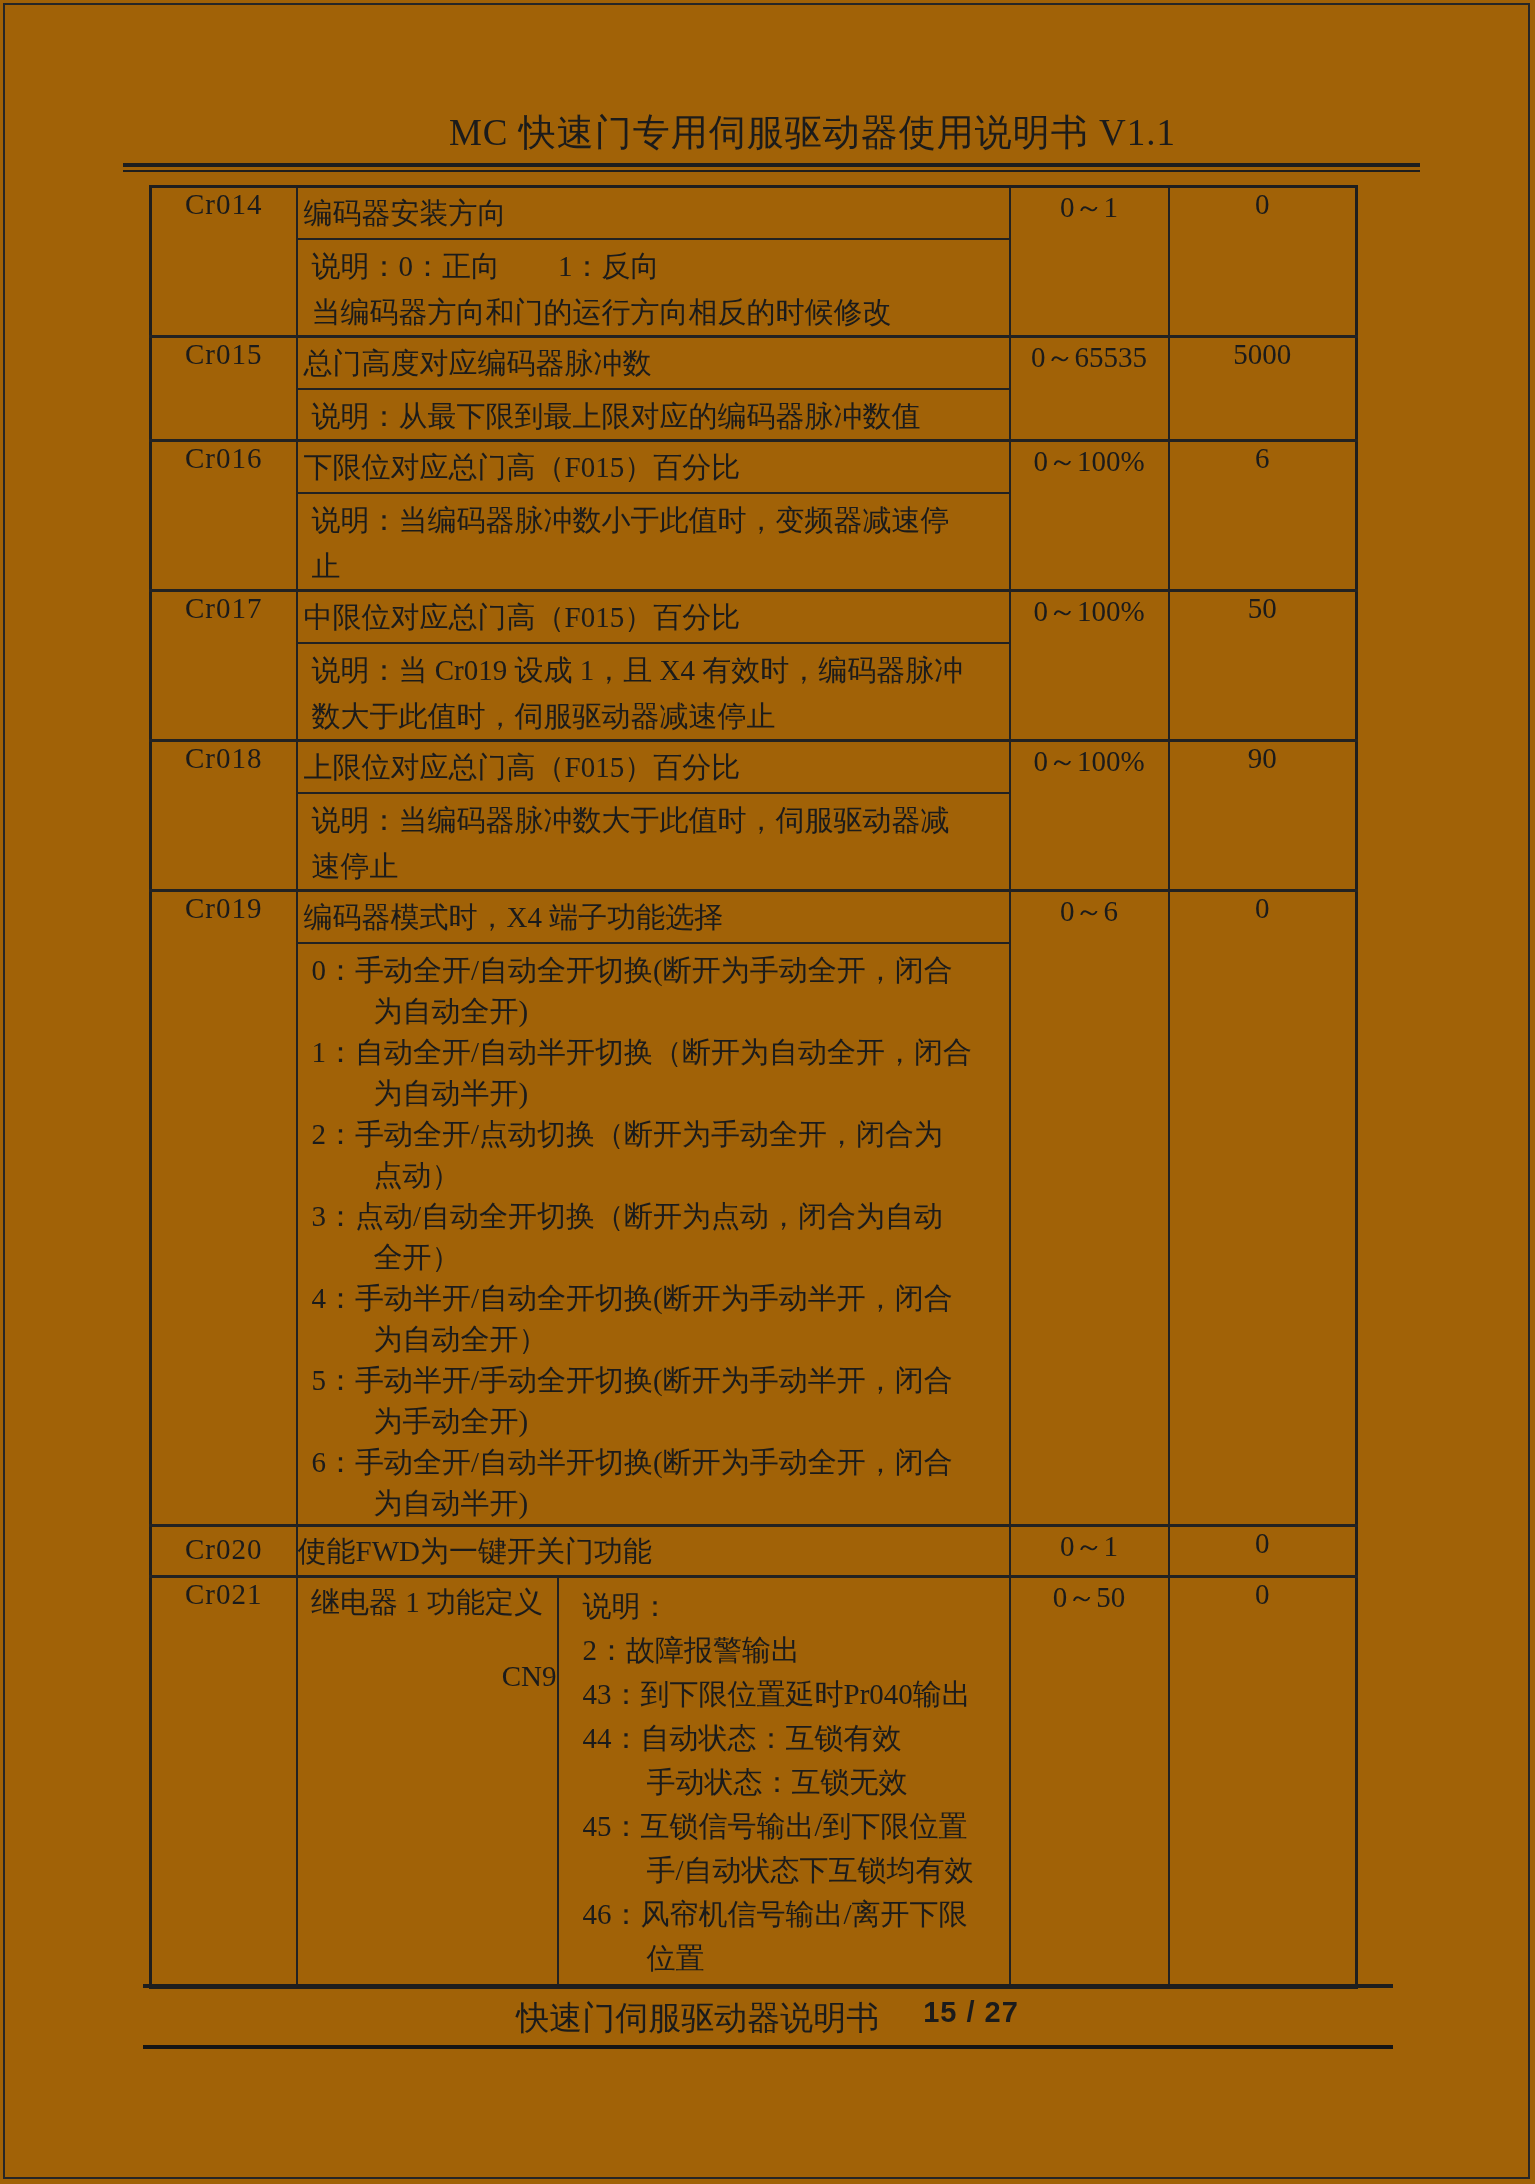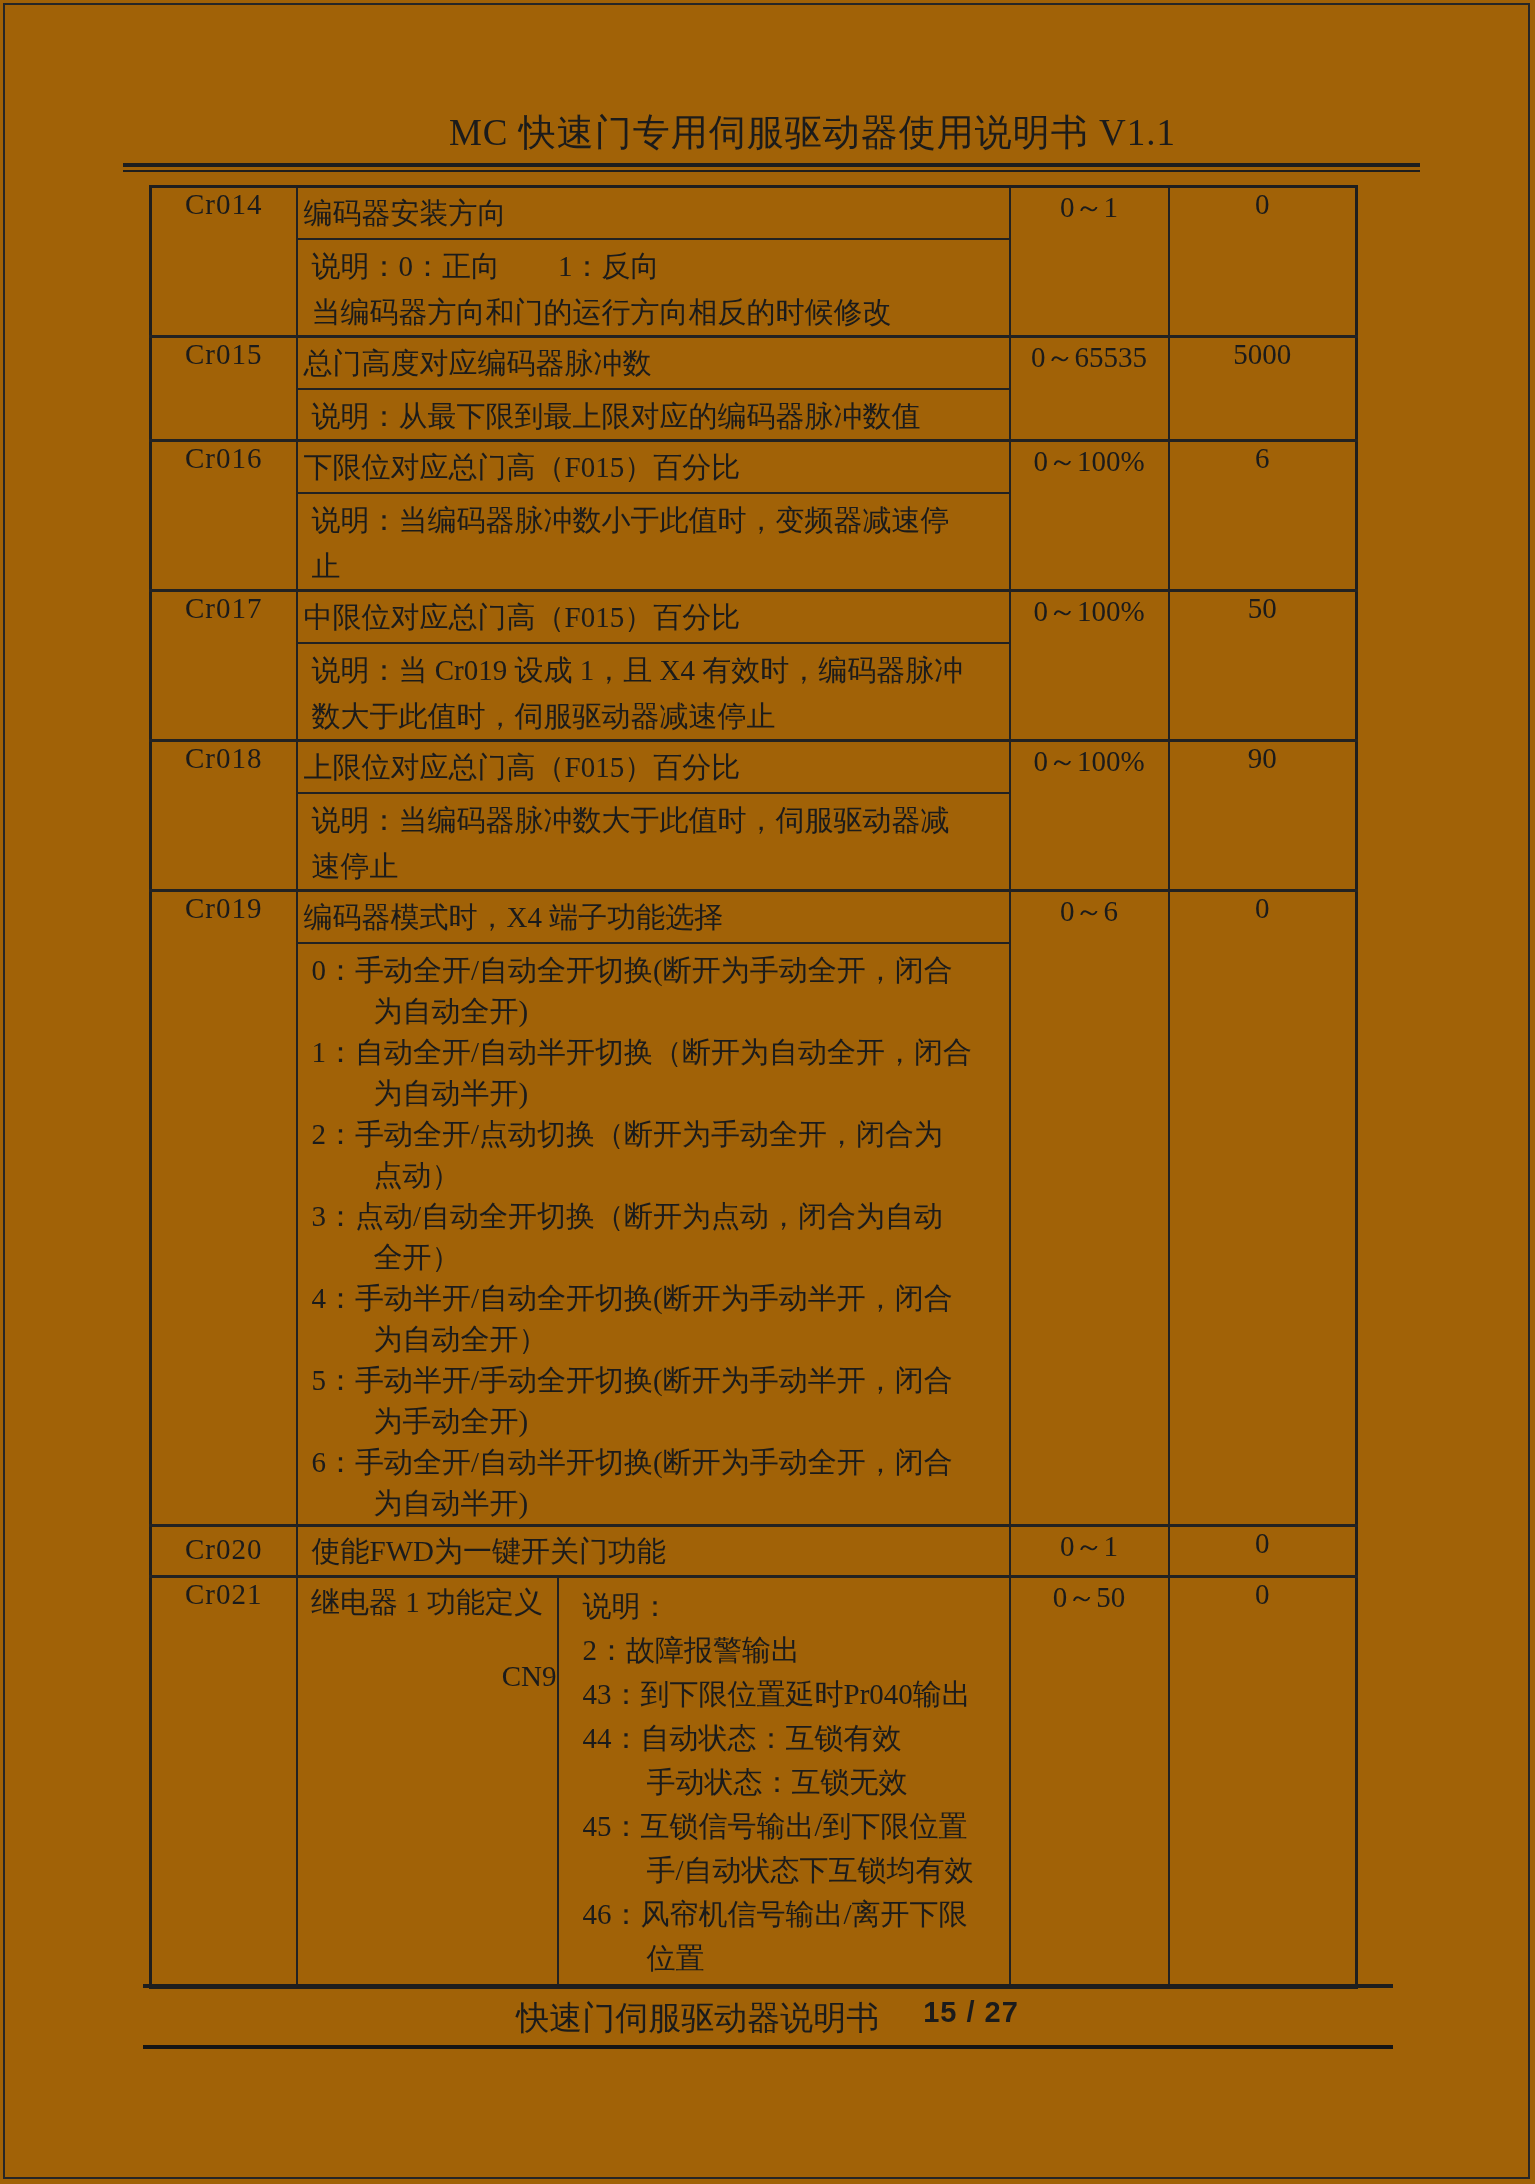--- a/index.html
+++ b/index.html
@@ -63,21 +63,21 @@
     text-align:center;
     vertical-align:middle;
     white-space:nowrap;
   }
   
   .obody { padding:6px 0 0 14px;border-radius:27px; }
   .oline { line-height:41px; white-space:nowrap; }
   .oline.cont { padding-left:62px; }
   
   .single-line {
-    line-height:48px; padding-left:14px; white-space:nowrap;
+    line-height:48px; white-space:nowrap;
   }
   
   td.relay { text-align:center; padding-top:8px; }
   .relay-line1 { line-height:48px; white-space:nowrap; }
   .relay-line2 { margin-top:30px; line-height:40px;text-align:right; }
   .nbody { padding:6px 0 0 24px; }
   .nline { line-height:44px; white-space:nowrap; }
   .nline.cont2 { padding-left:64px; }
   
   tr.r14 { height:148px; }

